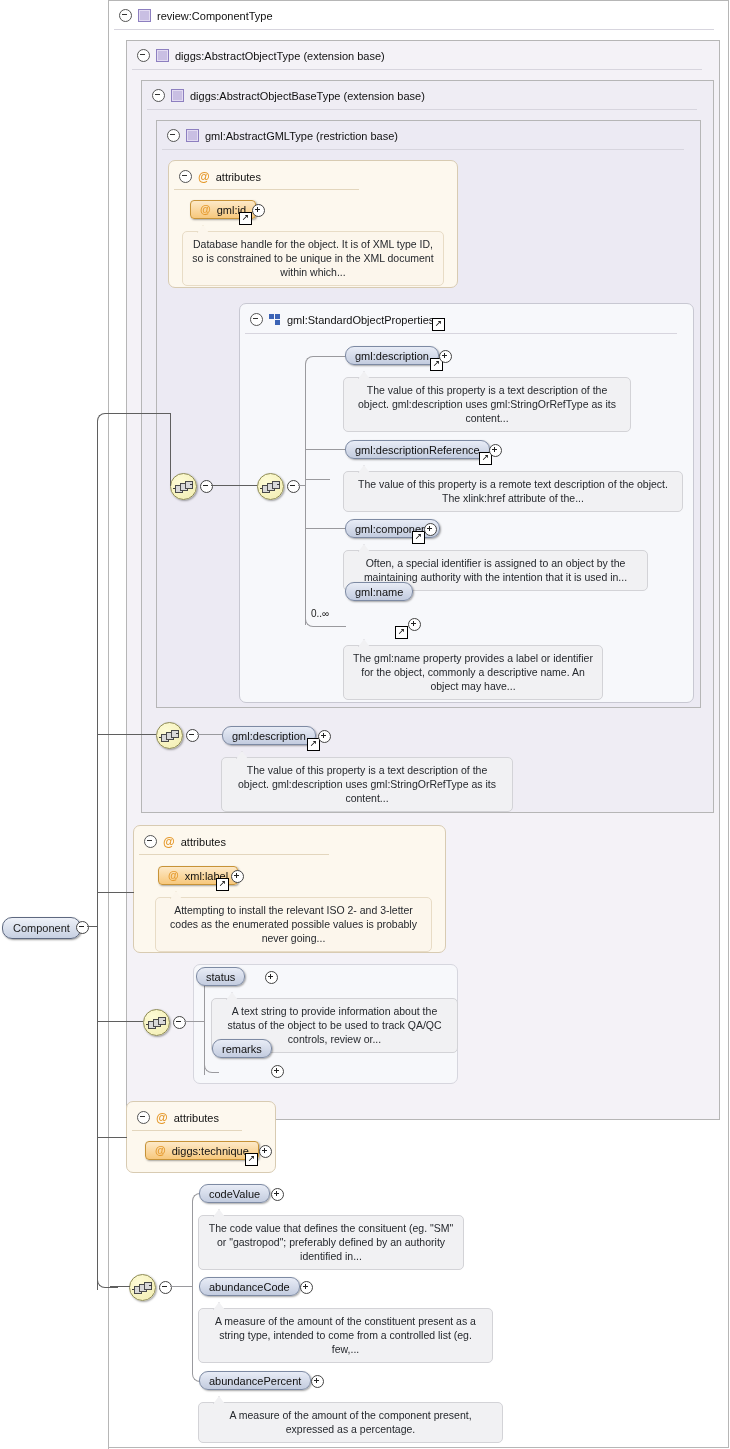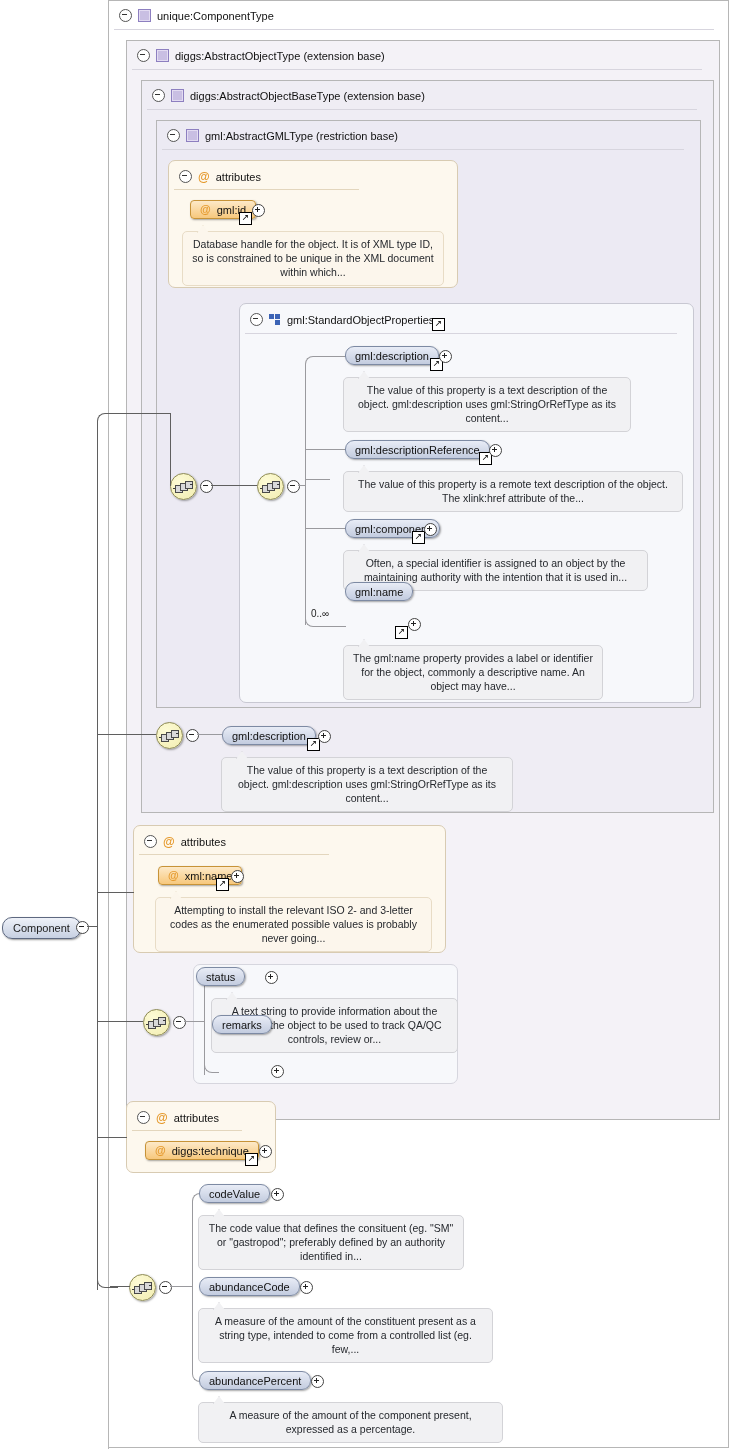--- a/index.html
+++ b/index.html
@@ -105,21 +105,21 @@
       border:1px solid #5d6880;box-shadow:1px 1px 2px rgba(0,0,0,.4);font-size:11px;}
 </style>
 </head>
 <body>
 
 <div class="typebox tb0" style="left:108px;top:0px;width:622px;height:1449px;border-top:none;border-right:none;border-bottom:none;"></div>
 <div class="typebox tb0" style="left:108px;top:0px;width:621px;height:1448px;"></div>
 <div class="tbhdr" style="left:112px;top:2px;">
   <span class="pm"></span>
   <span class="sq"></span>
-  <span class="tblabel">unique:ComponentType</span>
+  <span class="tblabel">review:ComponentType</span>
 </div>
 <div class="tbrule" style="left:114px;top:29px;width:600px;"></div>
 
 <div class="typebox tb1" style="left:126px;top:40px;width:594px;height:1080px;"></div>
 <div class="tbhdr" style="left:130px;top:42px;">
   <span class="pm"></span>
   <span class="sq"></span>
   <span class="tblabel">diggs:AbstractObjectType (extension base)</span>
 </div>
 <div class="tbrule" style="left:132px;top:69px;width:570px;"></div>
@@ -283,21 +283,21 @@
 <div class="abs" style="left:133px;top:825px;width:313px;height:128px;background:#fdf8ee;border:1px solid #d8cbb2;border-radius:7px;"></div>
 <div class="tbhdr" style="left:137px;top:828px;">
   <span class="pm"></span>
   <span class="at">@</span>
   <span class="tblabel">attributes</span>
 </div>
 <div class="tbrule" style="left:139px;top:854px;width:190px;background:#e3d6bd;"></div>
 
 <div class="node attr" style="left:158px;top:866px;">
   <span class="at">@</span>
-  <span>xml:name</span>
+  <span>xml:label</span>
 </div>
 <div class="goto" style="left:216px;top:878px;">
     <span>↗</span>
   </div>
 <div class="pcirc" style="left:231px;top:870px;"></div>
 <div class="doc warm" style="left:155px;top:897px;width:277px;">
   <span class="tail"></span>
   <span>Attempting to install the relevant ISO 2- and 3-letter codes as the enumerated possible values is probably never going...</span>
 </div>
 
@@ -322,21 +322,21 @@
 
 <div class="node elem" style="left:196px;top:967px;">
   <span>status</span>
 </div>
 <div class="pcirc" style="left:265px;top:971px;"></div>
 <div class="doc" style="left:211px;top:998px;width:247px;">
   <span class="tail"></span>
   <span>A text string to provide information about the status of the object to be used to track QA/QC controls, review or...</span>
 </div>
 
-<div class="node elem" style="left:212px;top:1015px;">
+<div class="node elem" style="left:212px;top:1039px;">
   <span>remarks</span>
 </div>
 <div class="pcirc" style="left:271px;top:1065px;"></div>
 
 <div class="abs" style="left:126px;top:1101px;width:150px;height:72px;background:#fdf8ee;border:1px solid #d8cbb2;border-radius:7px;"></div>
 <div class="tbhdr" style="left:130px;top:1104px;">
   <span class="pm"></span>
   <span class="at">@</span>
   <span class="tblabel">attributes</span>
 </div>

